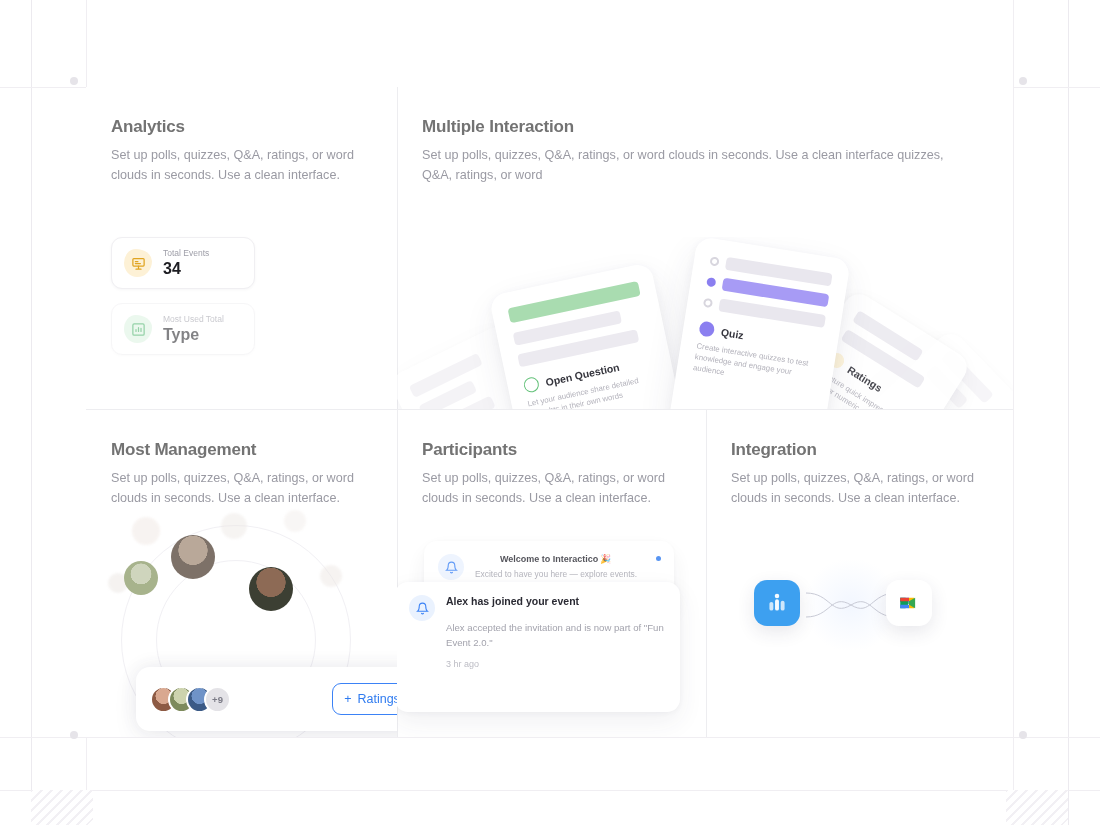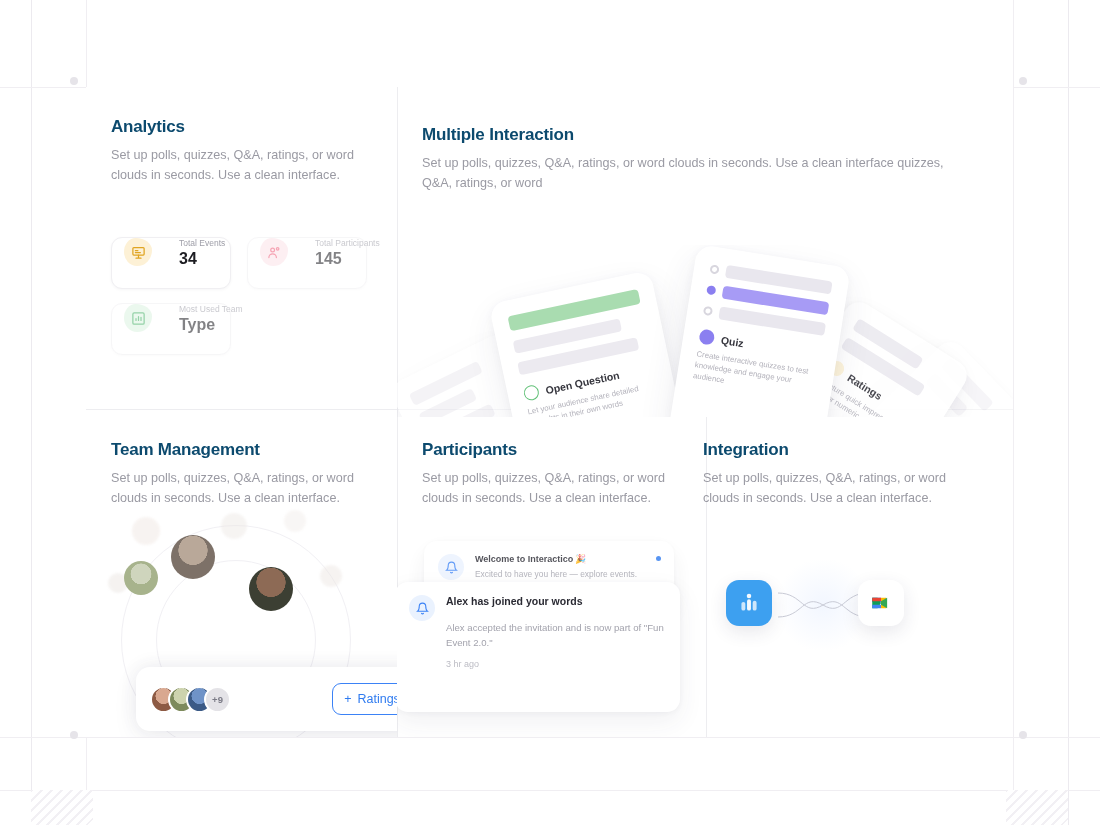--- a/index.html
+++ b/index.html
@@ -38,40 +38,40 @@
   .grid { position:absolute; left:86px; top:87px; width:927px; height:650px; background:#fff; }
   .gl-h { position:absolute; left:0; right:0; height:1px; background:#ededf0; top:322px; }
   .gl-v { position:absolute; top:0; height:322px; width:1px; background:#ededf0; }
   .gl-v.r1 { left: 311px; }
   .gl-v2 { position:absolute; top:323px; bottom:0; width:1px; background:#ededf0; }
   .gl-v2.c1 { left: 311px; }
   .gl-v2.c2 { left: 620px; }
 
   .cell { position:absolute; padding: 30px 25px 0 25px; }
   .cell-analytics { left:0; top:0; width:311px; height:322px; }
-  .cell-multi     { left:311px; top:8px; width:616px; height:322px; }
+  .cell-multi     { left:311px; top:0; width:616px; height:322px; }
   .cell-team      { left:0; top:323px; width:311px; height:327px; }
   .cell-notif     { left:311px; top:323px; width:309px; height:327px; }
-  .cell-integ     { left:592px; top:323px; width:307px; height:327px; }
+  .cell-integ     { left:620px; top:323px; width:307px; height:327px; }
 
   h3.card-title {
-    font-size: 17px; font-weight: 700; color:#0c4a6e; letter-spacing:-0.2px;
+    font-size: 17px; font-weight: 700; color:#737373; letter-spacing:-0.2px;
     margin-bottom: 8px;
   }
   p.card-desc {
     font-size: 12.6px; line-height: 20px; color:#9a9aa3; max-width: 255px;
   }
   .cell-multi p.card-desc { max-width: 545px; }
 
   
   .stats { position:absolute; left:25px; top:150px; width:330px; }
   .stat-row { display:flex; gap:16px; margin-bottom:14px; }
   .stat-card {
-    display:flex; align-items:flex-start; gap:27px;
-    width:120px; height:52px; padding:0 12px;
+    display:flex; align-items:center; gap:11px;
+    width:144px; height:52px; padding:0 12px;
     background:#fff; border:1px solid #f0eff2; border-radius:11px;
     box-shadow: 0 1px 3px rgba(20,20,40,.04);
   }
   .stat-card.faded { opacity:.55; }
   .blob { width:28px; height:28px; flex:0 0 28px; border-radius:42% 58% 53% 47% / 50% 44% 56% 50%;
           display:flex; align-items:center; justify-content:center; }
   .blob svg { width:15px; height:15px; }
   .stat-txt { display:flex; flex-direction:column; justify-content:center; }
   .stat-lbl { font-size:8.5px; color:#9e9ea8; line-height:11px; white-space:nowrap; }
   .stat-val { font-size:16px; font-weight:700; color:#1d1d22; line-height:19px; }
@@ -132,21 +132,21 @@
   .illus-notif { position:absolute; left:0; top:95px; width:309px; height:232px; overflow:hidden; }
   .ncard { position:absolute; background:#fff; border-radius:13px; padding:13px 14px;
            box-shadow: 0 10px 26px rgba(50,50,80,.07), 0 1px 5px rgba(50,50,80,.05); }
   .ncard.back { left:27px; top:36px; width:250px; height:68px; opacity:.8; }
   .ncard.front{ left:-2px; top:77px; width:285px; height:130px; }
   .nrow { display:flex; gap:11px; }
   .nbell { width:26px; height:26px; flex:0 0 26px; border-radius:50%; background:#eaf2fe;
            display:flex; align-items:center; justify-content:center; }
   .nbell svg { width:13px; height:13px; }
   .ntitle { font-size:10.5px; font-weight:700; color:#2a2a33; }
-  .ntitle.sm { font-size:9px; }
+  .ntitle.sm { font-size:9px;text-align:center; }
   .nsub { font-size:9.6px; line-height:15px; color:#a3a3ad; margin-top:13px; }
   .nsub.sm { font-size:8.4px; margin-top:3px; }
   .ntime { font-size:9px; color:#bcbcc4; margin-top:9px; }
   .ndot { position:absolute; right:13px; top:15px; width:5px; height:5px; border-radius:50%; background:#2f7bf0; }
 
   
   .illus-integ { position:absolute; left:0; top:95px; width:307px; height:232px; }
   .ii { position:absolute; width:46px; height:46px; border-radius:13px;
         display:flex; align-items:center; justify-content:center;
         box-shadow: 0 6px 18px rgba(50,50,80,.11); }
@@ -198,44 +198,31 @@
               <svg viewBox="0 0 24 24" fill="none" stroke="#e0a420" stroke-width="2" stroke-linecap="round">
                 <rect x="3" y="4" width="18" height="12" rx="1.5"></rect>
                   <path d="M12 16v5M8 21h8M7 9h4M7 12h8"></path>
               </svg>
             </div>
             <div class="stat-txt">
               <span class="stat-lbl">Total Events</span>
               <span class="stat-val">34</span>
             </div>
           </div>
-          <div class="stat-card faded">
-            <div class="blob" style="background:#fde3e9;">
-              <svg viewBox="0 0 24 24" fill="none" stroke="#ef5b78" stroke-width="2" stroke-linecap="round">
-                <circle cx="9" cy="8" r="3"></circle>
-                  <path d="M3 20c0-3.3 2.7-6 6-6s6 2.7 6 6"></path>
-                  <circle cx="17" cy="6" r="2"></circle>
-              </svg>
-            </div>
-            <div class="stat-txt">
-              <span class="stat-lbl">Total Participants</span>
-              <span class="stat-val">145</span>
-            </div>
-          </div>
         </div>
         <div class="stat-row">
           <div class="stat-card faded">
             <div class="blob" style="background:#dcf3e1;">
               <svg viewBox="0 0 24 24" fill="none" stroke="#3fae62" stroke-width="2" stroke-linecap="round">
                 <rect x="3" y="3" width="18" height="18" rx="2"></rect>
                   <path d="M8 15v-3M12 15V9M16 15v-5"></path>
               </svg>
             </div>
             <div class="stat-txt">
-              <span class="stat-lbl">Most Used Team</span>
+              <span class="stat-lbl">Most Used Total</span>
               <span class="stat-val word">Type</span>
             </div>
           </div>
         </div>
       </div>
     </div>
 
     <div class="cell cell-multi">
       <h3 class="card-title">Multiple Interaction</h3>
       <p class="card-desc">Set up polls, quizzes, Q&amp;A, ratings, or word clouds in seconds. Use a clean interface quizzes, Q&amp;A, ratings, or word</p>
@@ -288,21 +275,21 @@
           <div class="tc-head">
             <span class="tc-ico y"></span>
             <span class="tc-name">Ratings</span>
           </div>
           <div class="tc-sub">Capture quick impressions with star or numeric scale</div>
         </div>
       </div>
     </div>
 
     <div class="cell cell-team">
-      <h3 class="card-title">Team Management</h3>
+      <h3 class="card-title">Most Management</h3>
       <p class="card-desc">Set up polls, quizzes, Q&amp;A, ratings, or word clouds in seconds. Use a clean interface.</p>
 
       <div class="illus-team">
         <div class="arc" style="left:70px; top:55px; width:160px; height:160px;"></div>
         <div class="arc" style="left:35px; top:20px; width:230px; height:230px;"></div>
 
         <div class="av av-f" style="left:46px; top:12px; width:28px;height:28px; background:#efe6e1;"></div>
         <div class="av av-f" style="left:135px;top:8px;  width:26px;height:26px; background:#ece7e3;"></div>
         <div class="av av-f" style="left:198px;top:5px;  width:22px;height:22px; background:#f1ece9;"></div>
         <div class="av av-f" style="left:22px; top:68px; width:20px;height:20px; background:#e9e4e0;"></div>
@@ -352,21 +339,21 @@
 
         <div class="ncard front">
           <div class="nrow">
             <span class="nbell">
               <svg viewBox="0 0 24 24" fill="none" stroke="#3b82f6" stroke-width="2" stroke-linecap="round">
                 <path d="M18 8a6 6 0 1 0-12 0c0 7-3 9-3 9h18s-3-2-3-9"></path>
                   <path d="M13.7 21a2 2 0 0 1-3.4 0"></path>
               </svg>
             </span>
             <div>
-              <div class="ntitle">Alex has joined your words</div>
+              <div class="ntitle">Alex has joined your event</div>
               <div class="nsub">Alex accepted the invitation and is now part of "Fun Event 2.0."</div>
               <div class="ntime">3 hr ago</div>
             </div>
           </div>
         </div>
       </div>
     </div>
 
     <div class="cell cell-integ">
       <h3 class="card-title">Integration</h3>

